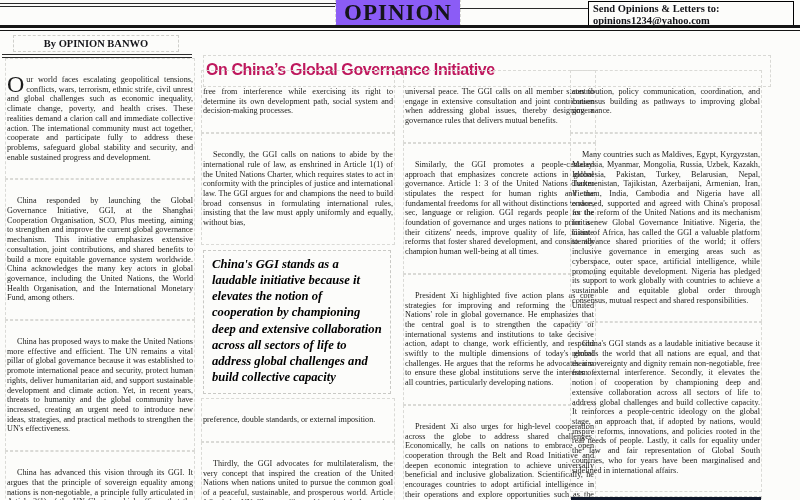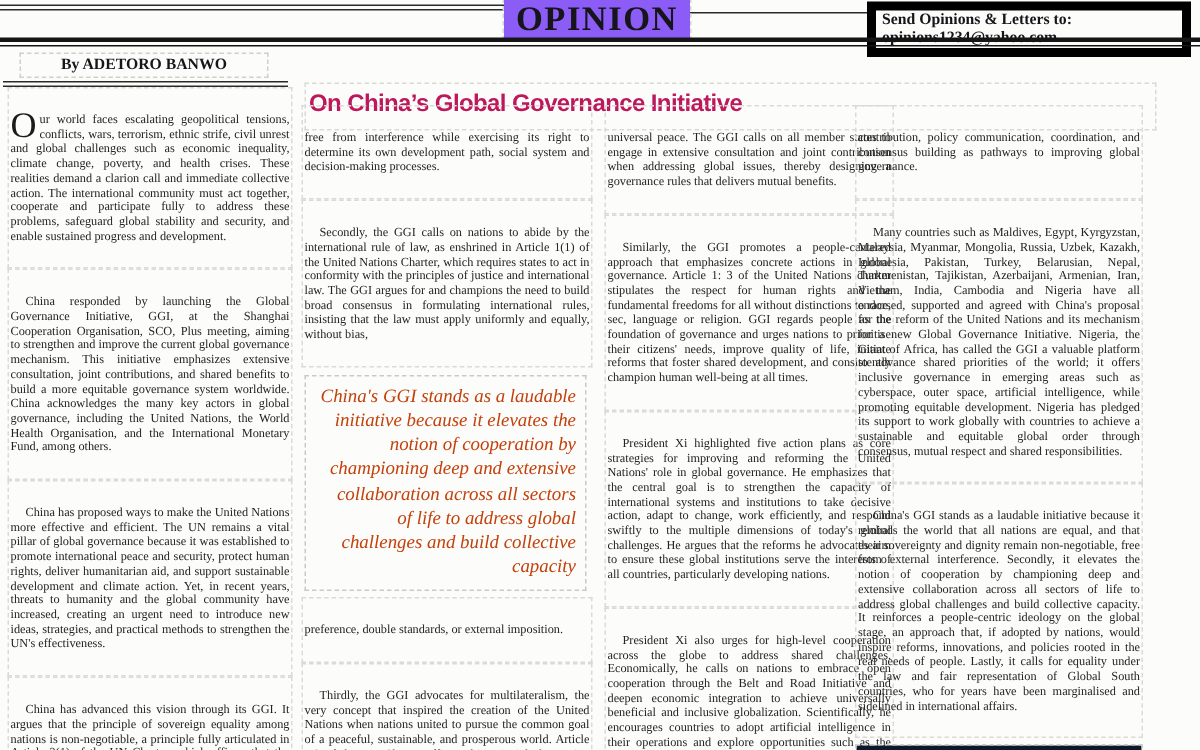--- a/index.html
+++ b/index.html
@@ -15,21 +15,21 @@
   .topline.l2{left:0;top:6px;width:336px;}
   .topline.r1{left:460px;top:8px;width:140px;}
   .opinion{
     position:absolute;left:336px;top:0px;width:124px;margin:0;
     text-align:center;font-size:23px;font-weight:700;letter-spacing:1px;
     color:#15151a;background:#8b5cf6;outline:1px dashed #d6d6d2;
     line-height:26px;
   }
   .contact{
     position:absolute;right:6px;top:1px;width:196px;
-    border:6px solid #000000;background:#fcfcfa;
+    border:1px solid #000000;background:#fcfcfa;
     font-weight:700;font-size:10.5px;line-height:11.5px;
     padding:1px 4px;color:#15151a;
   }
   .rule-thick{
     position:absolute;left:0;top:25px;width:800px;height:2px;
     border-top:3px solid #151515;border-bottom:1px solid #151515;
   }
   
   .byline{
     position:absolute;left:14px;top:36px;width:160px;
@@ -54,22 +54,22 @@
   .col4{left:571px;top:71px;width:190px;}
   .col p{margin:0 0 2px 0;text-indent:10px;outline:1px dashed #dadad6;padding:16px 1px;}
   .col p.nofirst{text-indent:0;}
   p.dropcap{text-indent:0;}
   p.dropcap::first-letter{
     float:left;font-size:24px;line-height:19px;padding:0 2px 0 0;color:#1b1b1b;
   }
   
   .pullquote{
     margin:7px 4px 6px 2px;padding:5px 6px 8px 8px;
-    font-size:12.6px;line-height:16.2px;font-weight:400;font-style:italic;
-    color:#c2410c;text-align:right;outline:1px dashed #c9c9c5;
+    font-size:12.6px;line-height:16.2px;font-weight:700;font-style:italic;
+    color:#000000;text-align:left;outline:1px dashed #c9c9c5;
   }
   
   .footer-note{
     margin-top:6px;padding:3px 2px 2px 2px;
     font-weight:700;font-style:italic;font-size:10px;line-height:11.5px;
     color:#1c1c1a;outline:1px dashed #cfcfcb;border-top:3px solid #0f172a;
     text-align:left;
   }
 </style>
 </head>
@@ -80,21 +80,21 @@
   <div class="topline l1"></div>
   <div class="topline l2"></div>
   <div class="topline r1"></div>
   <h1 class="opinion">OPINION</h1>
   <div class="contact">
     <div>Send Opinions &amp; Letters to:</div>
     <div>opinions1234@yahoo.com</div>
   </div>
   <div class="rule-thick"></div>
 
-  <div class="byline">By ADETORO BANWO</div>
+  <div class="byline">By OPINION BANWO</div>
   <div class="byline-rule"></div>
   <h2 class="headline">On China’s Global Governance Initiative</h2>
 
   <div class="col col1">
     <p class="dropcap">Our world faces escalating geopolitical tensions, conflicts, wars, terrorism, ethnic strife, civil unrest and global challenges such as economic inequality, climate change, poverty, and health crises. These realities demand a clarion call and immediate collective action. The international community must act together, cooperate and participate fully to address these problems, safeguard global stability and security, and enable sustained progress and development.</p>
     <p>China responded by launching the Global Governance Initiative, GGI, at the Shanghai Cooperation Organisation, SCO, Plus meeting, aiming to strengthen and improve the current global governance mechanism. This initiative emphasizes extensive consultation, joint contributions, and shared benefits to build a more equitable governance system worldwide. China acknowledges the many key actors in global governance, including the United Nations, the World Health Organisation, and the International Monetary Fund, among others.</p>
     <p>China has proposed ways to make the United Nations more effective and efficient. The UN remains a vital pillar of global governance because it was established to promote international peace and security, protect human rights, deliver humanitarian aid, and support sustainable development and climate action. Yet, in recent years, threats to humanity and the global community have increased, creating an urgent need to introduce new ideas, strategies, and practical methods to strengthen the UN's effectiveness.</p>
     <p>China has advanced this vision through its GGI. It argues that the principle of sovereign equality among nations is non-negotiable, a principle fully articulated in Article 2(1) of the UN Charter, which affirms that the organisation rests on the sovereign equality of all its members. The GGI underscores that sovereignty and dignity are inalienable rights of nations, and that every country must remain</p>
   </div>
 

